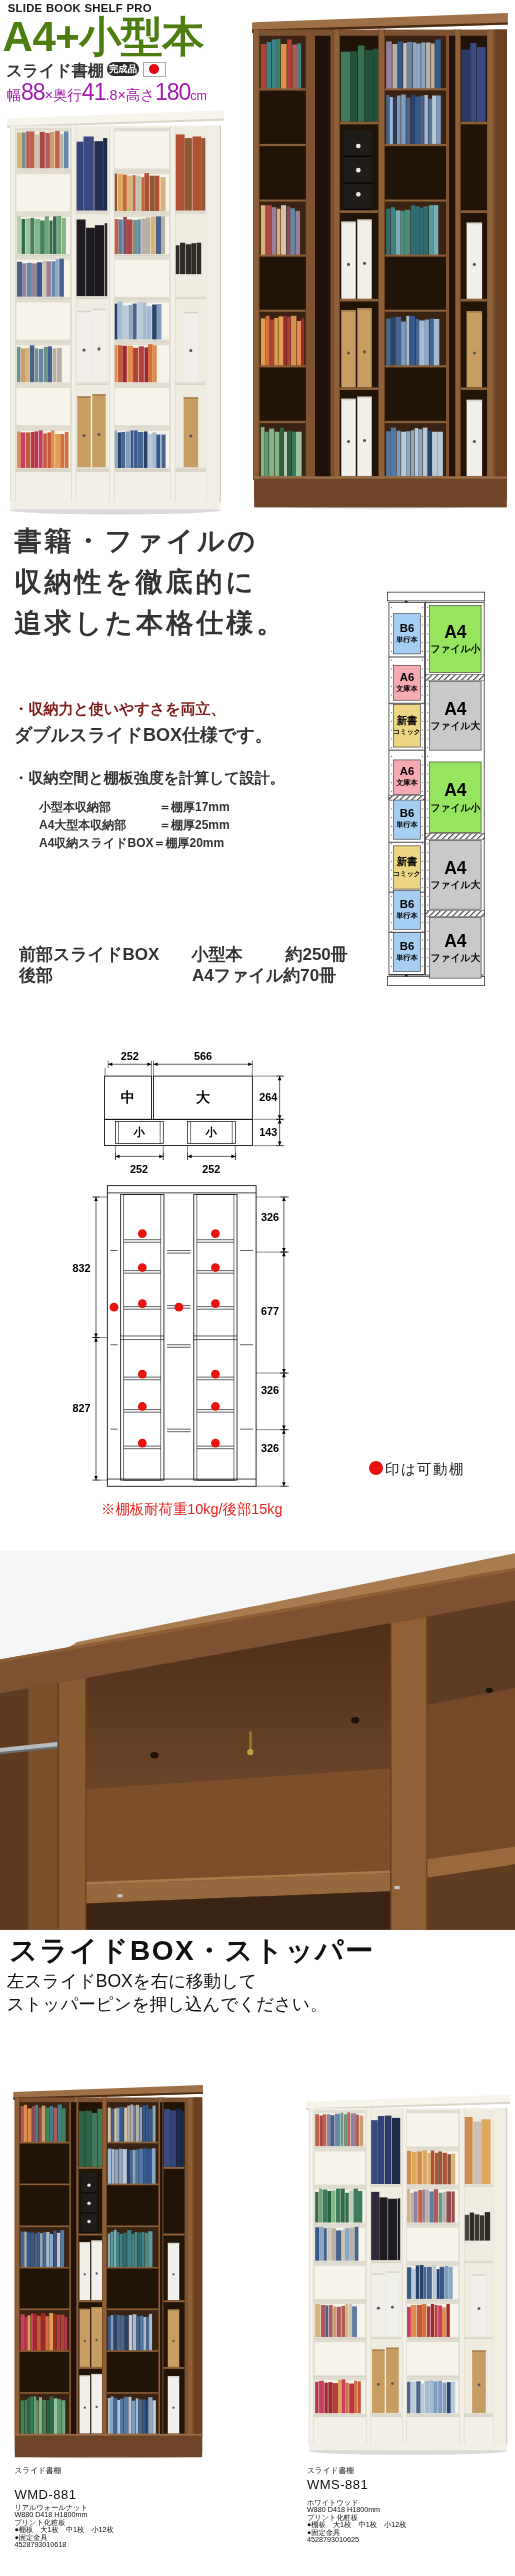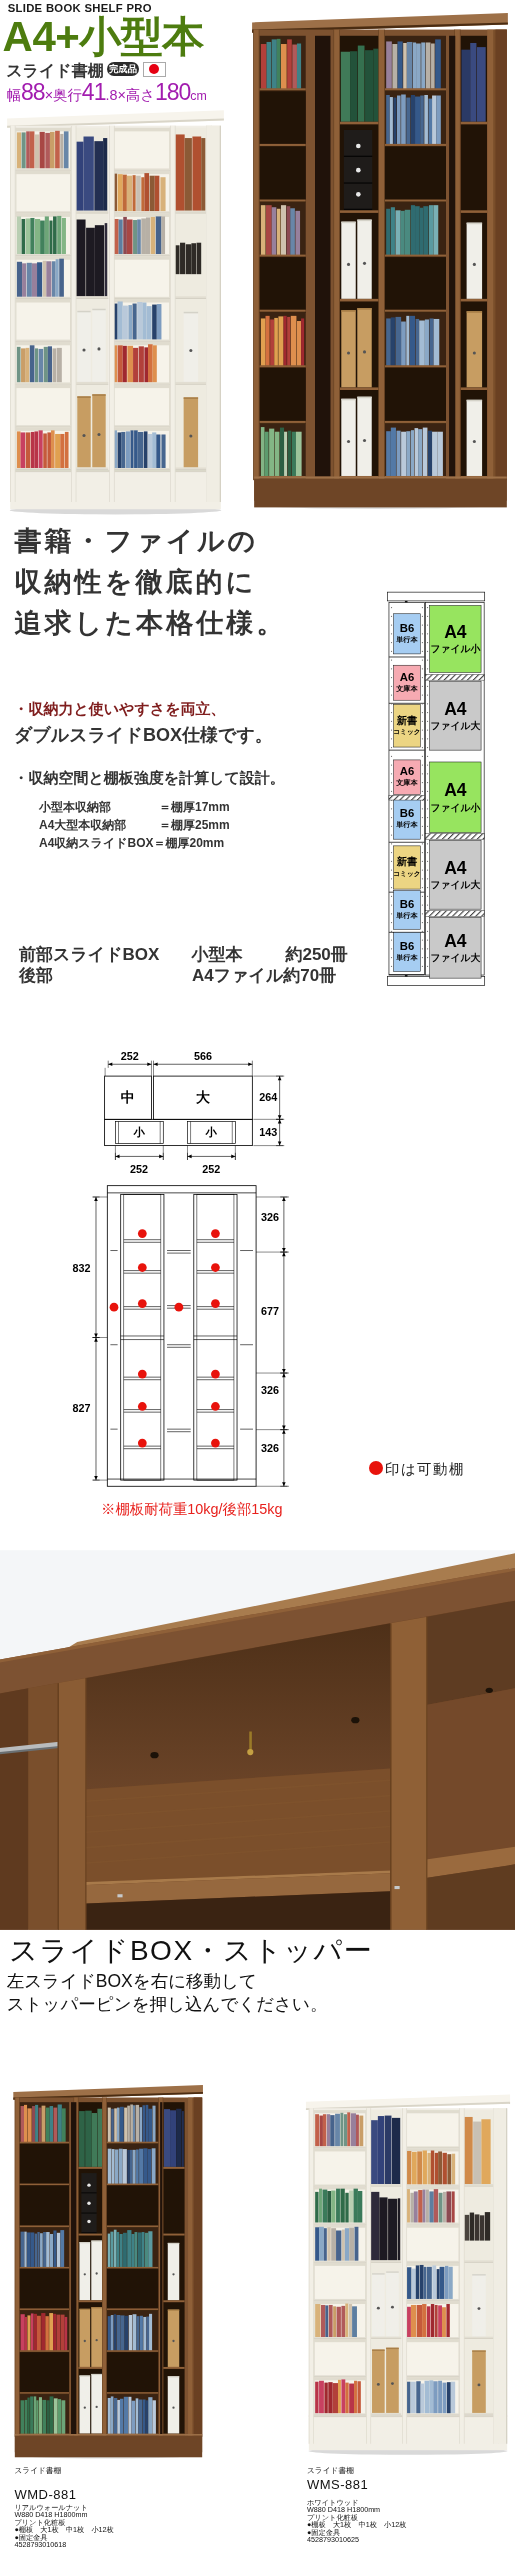--- a/index.html
+++ b/index.html
@@ -874,21 +874,21 @@
       <rect x="758" y="142" width="2" height="595" fill="#5a3718"></rect>
       <rect x="828" y="129" width="2" height="608" fill="#5a3718"></rect>
       <polygon points="830,129 1000,98 1000,268 830,300" fill="#5e3c22"></polygon>
       <polygon points="830,300 1000,268 1000,576 830,600" fill="#74492a"></polygon>
       <ellipse cx="950" cy="272" rx="7" ry="5" fill="#1c1208"></ellipse>
       <polygon points="830,600 1000,576 1000,610 830,636" fill="#9a6a3e"></polygon>
       <polygon points="830,636 1000,610 1000,737 830,737" fill="#5f3c20"></polygon>
       <rect x="228" y="668" width="10" height="6" fill="#c6c9cb"></rect>
       <rect x="766" y="652" width="10" height="6" fill="#c6c9cb"></rect>
     </svg></div>
-<div class="ab" style="left:9.3px;top:1932px;font-size:28px;font-weight:normal;color:#111;letter-spacing:1.5px">スライドBOX・ストッパー</div>
+<div class="ab" style="left:9.3px;top:1932px;font-size:28px;font-weight:bold;color:#111;letter-spacing:1.5px">スライドBOX・ストッパー</div>
 <div class="ab" style="left:6.7px;top:1970px;font-size:17.5px;color:#111;line-height:23px">左スライドBOXを右に移動して<br>ストッパーピンを押し込んでください。</div>
 <div class="ab" style="left:11.3px;top:2082px"><svg width="195" height="378" viewBox="0 0 510 975" preserveAspectRatio="none">
       <ellipse cx="250" cy="962" rx="240" ry="9" fill="#bbbbbb" opacity="0.5"></ellipse>
       <polygon points="6,26 502,8 502,30 6,46" fill="#9d7048"></polygon>
       <polygon points="6,40 502,26 502,30 6,46" fill="#4a2c12"></polygon>
       <rect x="10" y="40" width="490" height="915" fill="#7d5230"></rect>
       <rect x="22" y="52" width="130" height="860" fill="#3a2312"></rect>
       <rect x="25" y="62" width="9" height="93" fill="#b05a5a"></rect>
       <rect x="34" y="59" width="8" height="96" fill="#de8f4e"></rect>
       <rect x="43" y="68" width="11" height="88" fill="#de8f4e"></rect>

